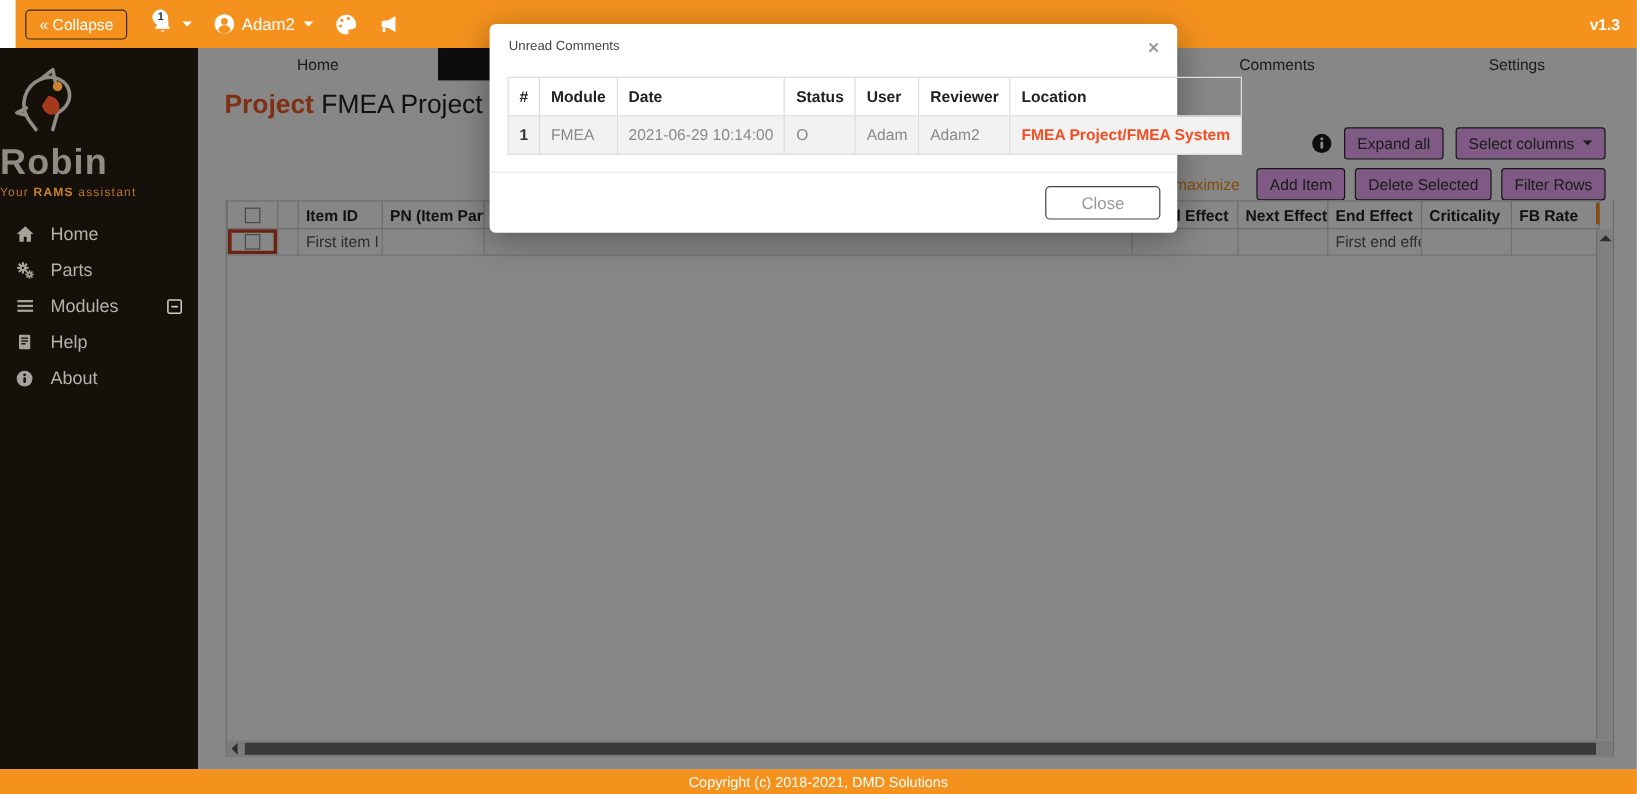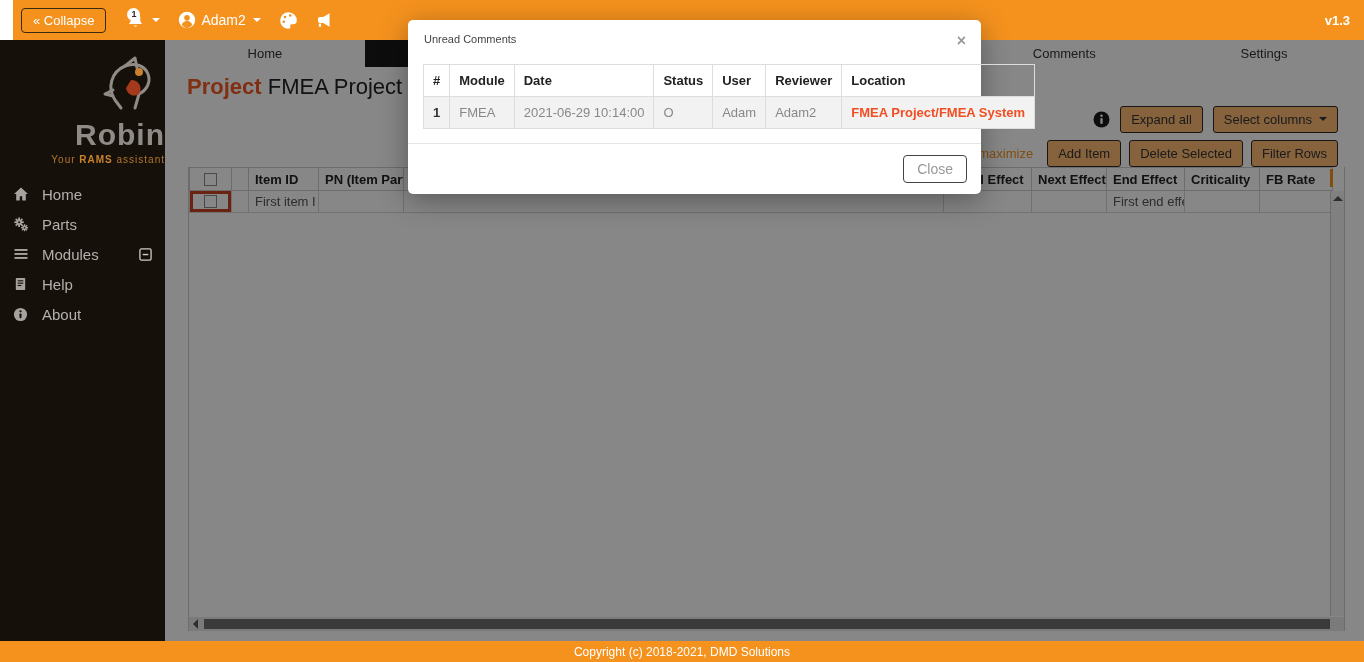--- a/index.html
+++ b/index.html
@@ -32,21 +32,21 @@
   }
   .caret-dark { border-top-color:#333; }
   .username { font-size:14px; margin-left:5px; }
   .version { margin-left:auto; margin-right:14px; font-size:13px; font-weight:bold; }
 
   
   .sidebar {
     position:absolute; top:40px; left:0; width:165px; bottom:21px;
     background:#16100b; overflow:hidden;
   }
-  .logo-block { text-align:right; padding-top:10px; }
+  .logo-block { text-align:left; padding-top:10px; }
   .brand-name { font-size:30px; font-weight:bold; color:#8f8b87; letter-spacing:1px; margin-top:-4px; }
   .tagline { font-size:10px; color:#b5762c; letter-spacing:1px; margin-top:2px; }
   .tagline b { color:#c8822d; }
   .menu { list-style:none; margin-top:14px; }
   .menu-item {
     display:flex; align-items:center; height:30px; padding:0 13px;
     color:#b3b0ad; font-size:15px; cursor:pointer;
   }
   .menu-item .mi-icon { width:18px; margin-right:11px; color:#a7a29e; display:flex; }
   .menu-item .spacer { flex:1; }
@@ -64,21 +64,21 @@
     flex:1; display:flex; align-items:center; justify-content:center;
     font-size:13px; color:#333; cursor:pointer;
   }
   .tab.active { background:#191919; color:#fdfdfd; }
   .page-title { position:absolute; top:34px; left:22px; font-size:22px; color:#222; white-space:nowrap; }
   .page-title .red { color:#f15a24; font-weight:bold; }
 
   .controls-row1 { position:absolute; top:66px; right:26px; display:flex; align-items:center; gap:10px; }
   .controls-row2 { position:absolute; top:100px; right:26px; display:flex; align-items:center; gap:8px; white-space:nowrap; }
   .btn {
-    background:#fdba74; border:1px solid #2a2a2a; border-radius:3px;
+    background:#f0abfc; border:1px solid #2a2a2a; border-radius:3px;
     padding:5px 10px; font-size:13px; color:#333; cursor:pointer; font-family:inherit;
     display:inline-flex; align-items:center;
   }
   .hint { color:#f6921e; font-size:13px; margin-right:6px; }
 
   
   .grid { position:absolute; left:23px; top:127px; width:1157px; height:464px;
           border-left:1px solid #ccc; border-right:1px solid #ccc; }
   .grid-table { border-collapse:collapse; table-layout:fixed; width:1143px; background:#fff; }
   .grid-table th, .grid-table td {
@@ -123,21 +123,21 @@
   .mtable { width:100%; border-collapse:collapse; }
   .mtable th, .mtable td { border:1px solid #ddd; font-size:13px; padding:8px 9px; text-align:left; white-space:nowrap; }
   .mtable th { color:#222; font-weight:bold; }
   .mtable td { color:#888; }
   .mtable tr.data-row { background:#f2f2f2; }
   .mtable td.num { color:#333; font-weight:bold; }
   .location-link { color:#f24e23; font-weight:bold; text-decoration:none; cursor:pointer; }
   .modal-footer { border-top:1px solid #e5e5e5; padding:11px 14px; text-align:right; }
   .close-btn {
     background:#fff; border:1px solid #444; border-radius:4px; color:#999;
-    padding:5px 13px; font-size:14px; cursor:pointer; font-family:inherit;
+    padding:5px 29px; font-size:14px; cursor:pointer; font-family:inherit;
   }
 
   
   .footer {
     position:absolute; bottom:0; left:0; right:0; height:21px; background:#f5921e;
     color:#fff; font-size:12px; display:flex; align-items:center; justify-content:center;
   }
 </style>
 </head>
 <body>

